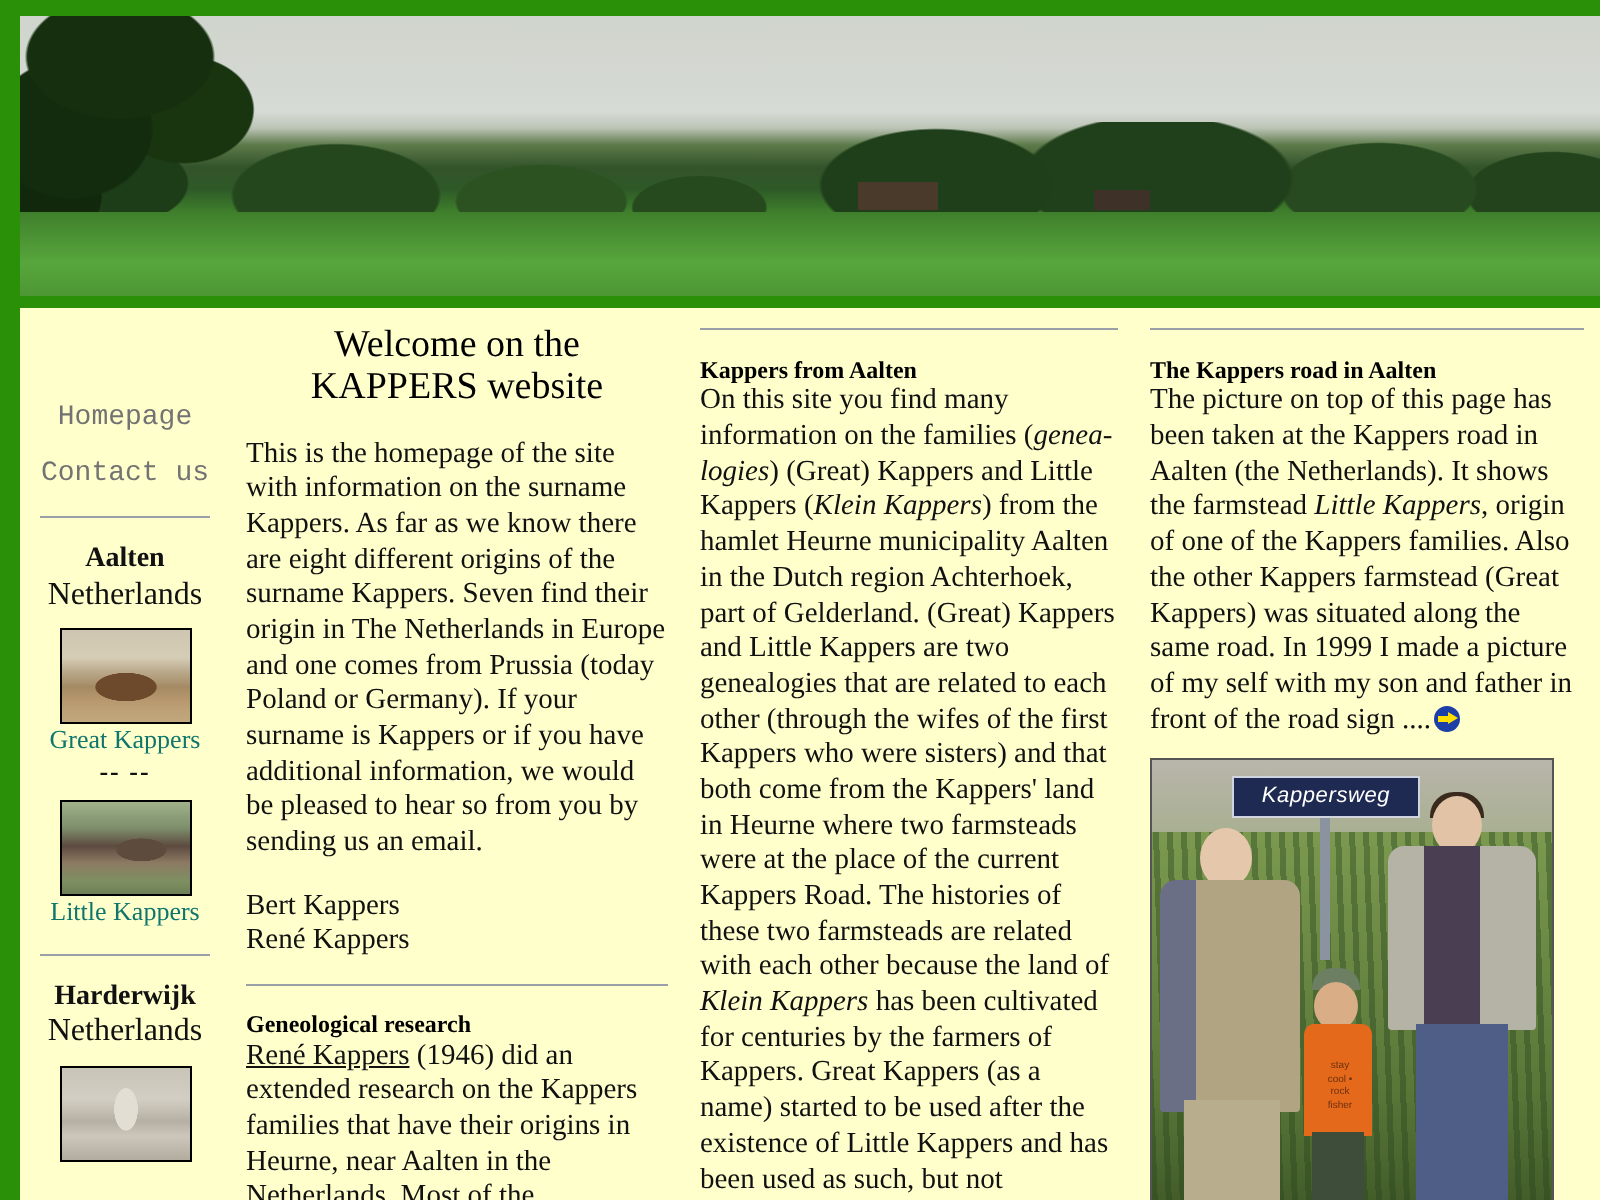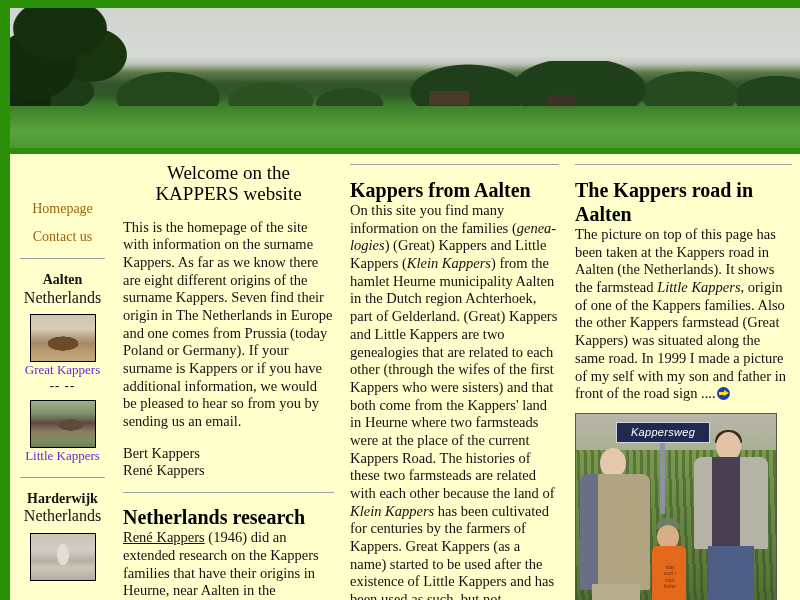--- a/index.html
+++ b/index.html
@@ -112,25 +112,26 @@
     padding: 0 4px;
     box-sizing: border-box;
     text-align: center;
     font-size: 14px;
     color: #111;
   }
   .nav-link {
     display: block;
     margin: 0;
     padding: 12px 0 0 0;
-    color: #a16207;
+    color: #737373;
     text-decoration: none;
     font-size: 14px;
     line-height: 1.15;
     cursor: pointer;
+    font-family: Liberation Mono, monospace;
   }
   .nav-link:first-child { padding-top: 47px; }
   .nav-rule {
     border: 0;
     border-top: 1px solid #9aa0a8;
     margin: 13px 6px 0 6px;
   }
   .place-name {
     font-weight: bold;
     font-size: 14px;
@@ -147,21 +148,21 @@
     height: 46px;
     margin: 8px auto 0 auto;
     border: 1px solid #000;
     display: block;
     cursor: pointer;
   }
   .thumb-caption {
     font-size: 13px;
     line-height: 1.15;
     margin-top: 1px;
-    color: #6d28d9;
+    color: #0f766e;
     cursor: pointer;
   }
   .dashes {
     font-size: 13px;
     font-weight: bold;
     line-height: 1.0;
     margin-top: 1px;
     letter-spacing: 1px;
   }
 
@@ -206,21 +207,21 @@
 
   h1.page-title {
     font-size: 19px;
     font-weight: normal;
     text-align: center;
     margin: 8px 0 0 0;
     line-height: 1.12;
     color: #000;
   }
   h2.section-head {
-    font-size: 20px;
+    font-size: 12px;
     font-weight: bold;
     margin: 0;
     line-height: 1.2;
     color: #000;
   }
   p.body-text {
     margin: 0;
     text-align: left;
   }
   p.spaced { margin-top: 14px; }
@@ -400,21 +401,21 @@
       <div class="text-col col-main">
         <h1 class="page-title">Welcome on the KAPPERS website</h1>
 
         <p class="body-text spaced">This is the homepage of the site with information on the surname Kappers. As far as we know there are eight different origins of the surname Kappers. Seven find their origin in The Netherlands in Europe and one comes from Prussia (today Poland or Germany). If your surname is Kappers or if you have additional information, we would be pleased to hear so from you by sending us an email.</p>
 
         <p class="name-line spaced">Bert Kappers</p>
         <p class="name-line">René Kappers</p>
 
         <hr class="col-rule">
 
-        <h2 class="section-head" style="margin-top:12px">Netherlands research</h2>
+        <h2 class="section-head" style="margin-top:12px">Geneological research</h2>
 
         <p class="body-text"><a class="inline-link">René Kappers</a><span> (1946) did an extended research on the Kappers families that have their origins in Heurne, near Aalten in the Netherlands. Most of the information on this site is the result of his accurate investigations carried out between 1970 and 1990. He published</span></p>
       </div>
 
       <div class="text-col col-mid">
         <hr class="col-rule top">
 
         <h2 class="section-head" style="margin-top:13px">Kappers from Aalten</h2>
 
         <p class="body-text"><span>On this site you find many information on the families (</span><em>genea-logies</em><span>) (Great) Kappers and Little Kappers (</span><em>Klein Kappers</em><span>) from the hamlet Heurne municipality Aalten in the Dutch region Achterhoek, part of Gelderland. (Great) Kappers and Little Kappers are two genealogies that are related to each other (through the wifes of the first Kappers who were sisters) and that both come from the Kappers' land in Heurne where two farmsteads were at the place of the current Kappers Road. The histories of these two farmsteads are related with each other because the land of </span><em>Klein Kappers</em><span> has been cultivated for centuries by the farmers of Kappers. Great Kappers (as a name) started to be used after the existence of Little Kappers and has been used as such, but not frequently and not consequently. In the historical sources one reads mostly about "Kappers" and "Klein Kappers" (Little Kappers). On this site we follow</span></p>

